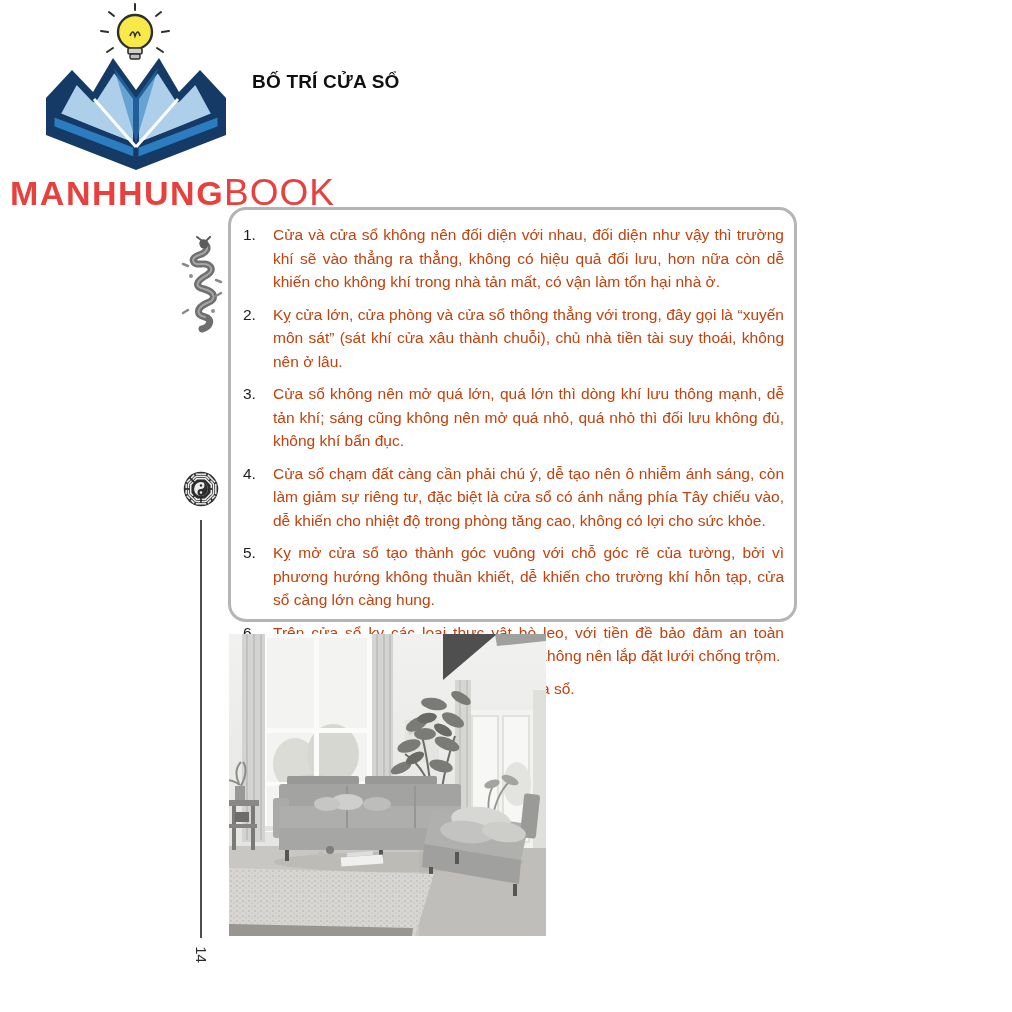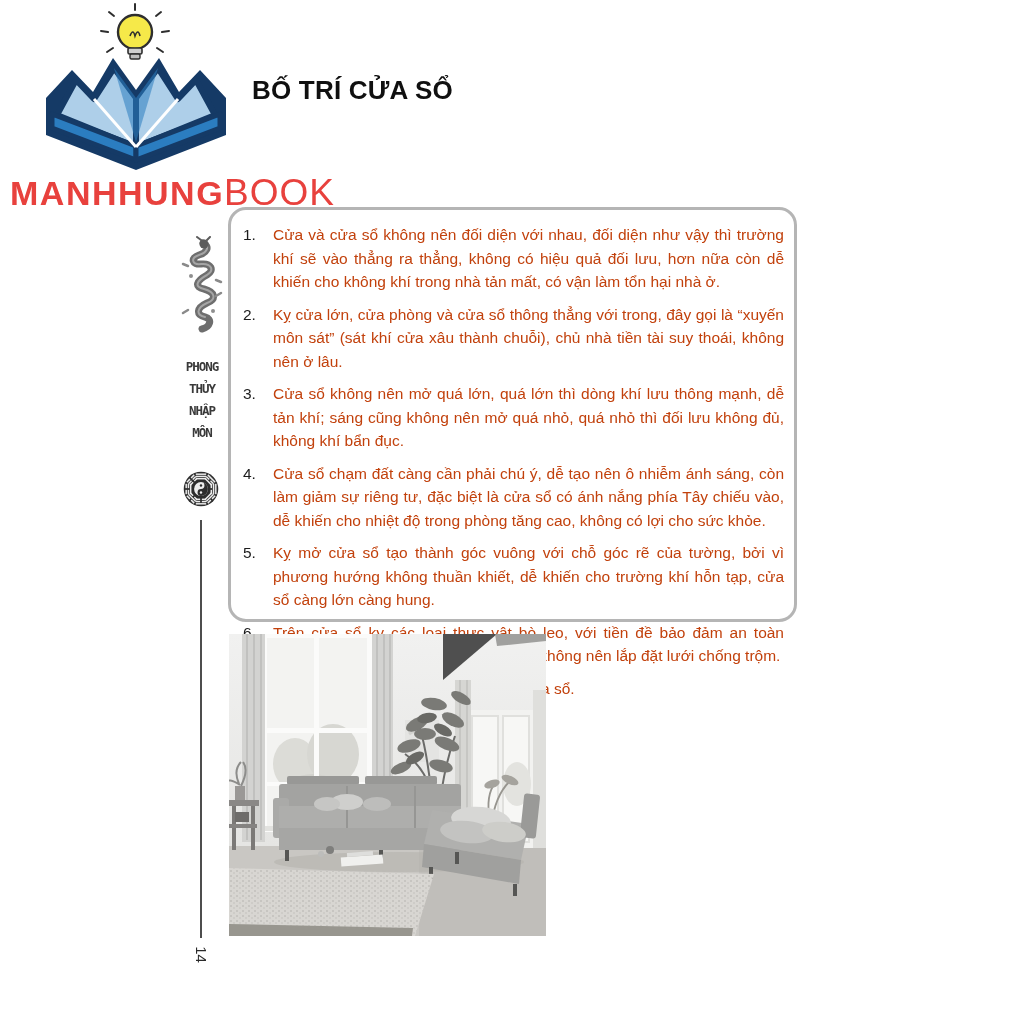--- a/index.html
+++ b/index.html
@@ -6,21 +6,21 @@
   body{background:#fff;font-family:"Liberation Sans",sans-serif;}
   .page{position:relative;width:1012px;height:1012px;background:#fff;overflow:hidden;}
 
   
   .logo-art{position:absolute;left:36px;top:2px;width:206px;height:172px;}
   .brand{position:absolute;left:10px;top:172px;white-space:nowrap;color:#e8413d;}
   .brand .b1{font-size:34px;font-weight:700;letter-spacing:1.5px;margin-top:48px;}
   .brand .b2{font-size:37px;font-weight:400;letter-spacing:1px;text-align:center;}
 
   
-  .article-title{position:absolute;left:252px;top:58px;font-size:26px;font-weight:800;
+  .article-title{position:absolute;left:252px;top:58px;font-size:19px;font-weight:800;
     color:#101010;letter-spacing:.2px;}
   .intro{position:absolute;left:229px;top:99px;width:569px;font-size:15.5px;line-height:24px;
     text-align:justify;text-indent:24px;color:#1c1c1c;}
   .notes-box{position:absolute;left:228px;top:207px;width:569px;height:415px;box-sizing:border-box;
     border:3px solid #b5b5b5;border-radius:18px;padding:13px 10px 8px 12px;background:#fff;}
   .note{display:flex;margin-bottom:9px;}
   .note .num{flex:0 0 21px;margin-right:9px;font-size:15.5px;line-height:23.5px;color:#1c1c1c;}
   .note .txt{flex:1;font-size:15.5px;line-height:23.5px;text-align:justify;color:#c2410c;}
 
   
@@ -109,26 +109,20 @@
   <svg class="dragon" viewBox="0 0 50 100">
     <path d="M27,7 C35,11 30,17 23,19 C14,22 16,29 25,28 C35,27 39,34 31,39 C20,45 18,51 28,53 C39,56 41,63 31,67 C20,72 20,79 29,81 C37,83 34,91 26,93" fill="none" stroke="#6e6e6e" stroke-width="7" stroke-linecap="round"></path>
     <path d="M27,7 C35,11 30,17 23,19 C14,22 16,29 25,28 C35,27 39,34 31,39 C20,45 18,51 28,53 C39,56 41,63 31,67 C20,72 20,79 29,81" fill="none" stroke="#a5a5a5" stroke-width="2" stroke-linecap="round"></path>
     <circle cx="28" cy="8" r="4.5" fill="#5c5c5c"></circle>
     <path d="M25,4 l-4,-3 M31,4 l3,-3" stroke="#5c5c5c" stroke-width="2" stroke-linecap="round"></path>
     <path d="M12,30 l-5,-2 M40,44 l5,2 M12,74 l-5,3 M40,60 l5,-3" stroke="#8a8a8a" stroke-width="2.5" stroke-linecap="round"></path>
     <circle cx="15" cy="40" r="2" fill="#8f8f8f"></circle>
     <circle cx="37" cy="75" r="2" fill="#8f8f8f"></circle>
   </svg>
 
-  <div class="series-title">
-    <div>PHONG</div>
-    <div>THỦY</div>
-    <div>NHẬP</div>
-    <div>MÔN</div>
-  </div>
 
   <svg class="bagua" viewBox="0 0 44 46">
     <circle cx="22" cy="23" r="20" fill="#2d2d2d"></circle>
     <g fill="#ececec">
       <g transform="rotate(0,22,23)">
           <rect x="16" y="5" width="12" height="1.7"></rect>
           <rect x="16" y="7.6" width="12" height="1.7"></rect>
           <rect x="16" y="10.2" width="12" height="1.7"></rect>
         </g>
       <g transform="rotate(45,22,23)">

